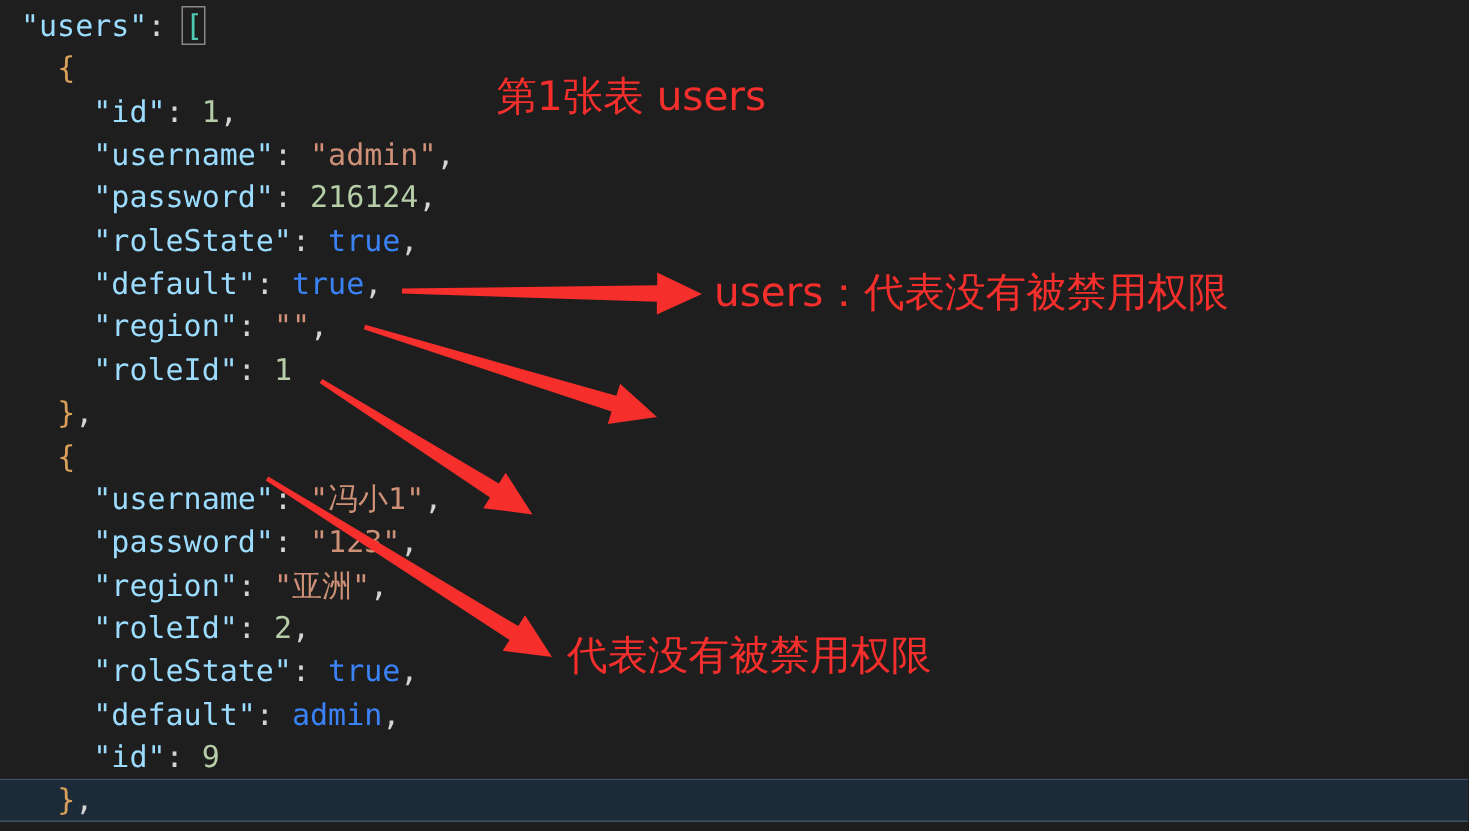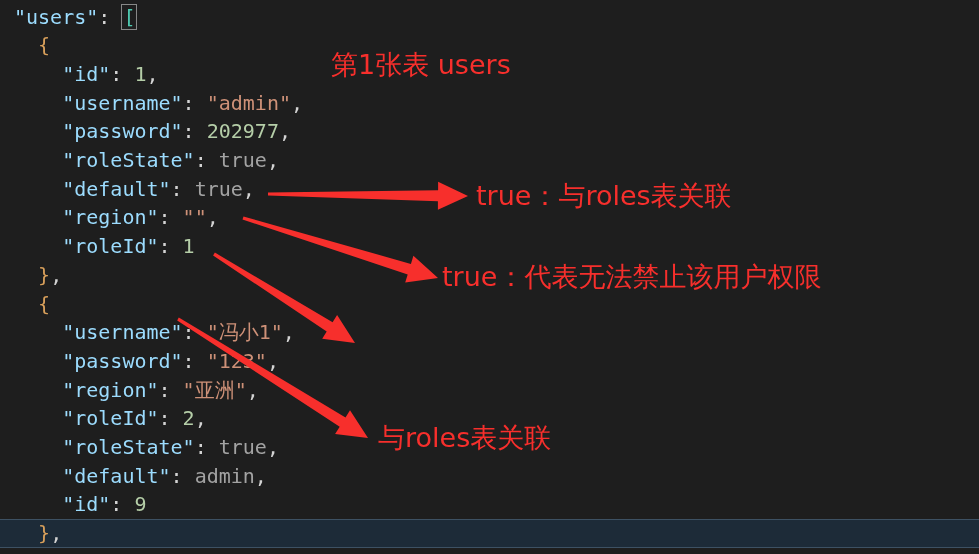--- a/index.html
+++ b/index.html
@@ -37,21 +37,21 @@
   .code-line .ind { color: transparent; }
   .line-highlight {
     background: #1d2b38;
     box-shadow: inset 0 1px 0 #3d5163, inset 0 -1px 0 #3d5163;
   }
 
   
   .t-key     { color: #9cdcfe; }
   .t-str     { color: #ce9178; }
   .t-num     { color: #b5cea8; }
-  .t-kw      { color: #a3a3a3; }
+  .t-kw      { color: #3b82f6; }
   .t-punc    { color: #d4d4d4; }
   .t-brace   { color: #d9a05b; }
   .t-bracket { color: #4ec9b0; }
   .bracket-match {
     outline: 1px solid #888888;
     outline-offset: 0px;
     padding: 0 1px;
   }
 
   
@@ -80,21 +80,21 @@
 </head>
 <body>
 
 <div id="screen">
 
   <div id="code-editor">
       <div class="code-line" style="top: 2.5px; padding-left: 14px;"><span class="t-key">"users"</span><span class="t-punc">: </span><span class="t-bracket bracket-match">[</span></div>
       <div class="code-line" style="top: 31.2px; padding-left: 14px;"><span class="ind">  </span><span class="t-brace">{</span></div>
       <div class="code-line" style="top: 59.9px; padding-left: 14px;"><span class="ind">    </span><span class="t-key">"id"</span><span class="t-punc">: </span><span class="t-num">1</span><span class="t-punc">,</span></div>
       <div class="code-line" style="top: 88.6px; padding-left: 14px;"><span class="ind">    </span><span class="t-key">"username"</span><span class="t-punc">: </span><span class="t-str">"admin"</span><span class="t-punc">,</span></div>
-      <div class="code-line" style="top: 117.3px; padding-left: 14px;"><span class="ind">    </span><span class="t-key">"password"</span><span class="t-punc">: </span><span class="t-num">202977</span><span class="t-punc">,</span></div>
+      <div class="code-line" style="top: 117.3px; padding-left: 14px;"><span class="ind">    </span><span class="t-key">"password"</span><span class="t-punc">: </span><span class="t-num">216124</span><span class="t-punc">,</span></div>
       <div class="code-line" style="top: 146px; padding-left: 14px;"><span class="ind">    </span><span class="t-key">"roleState"</span><span class="t-punc">: </span><span class="t-kw">true</span><span class="t-punc">,</span></div>
       <div class="code-line" style="top: 174.7px; padding-left: 14px;"><span class="ind">    </span><span class="t-key">"default"</span><span class="t-punc">: </span><span class="t-kw">true</span><span class="t-punc">,</span></div>
       <div class="code-line" style="top: 203.4px; padding-left: 14px;"><span class="ind">    </span><span class="t-key">"region"</span><span class="t-punc">: </span><span class="t-str">""</span><span class="t-punc">,</span></div>
       <div class="code-line" style="top: 232.1px; padding-left: 14px;"><span class="ind">    </span><span class="t-key">"roleId"</span><span class="t-punc">: </span><span class="t-num">1</span></div>
       <div class="code-line" style="top: 260.8px; padding-left: 14px;"><span class="ind">  </span><span class="t-brace">}</span><span class="t-punc">,</span></div>
       <div class="code-line" style="top: 289.5px; padding-left: 14px;"><span class="ind">  </span><span class="t-brace">{</span></div>
       <div class="code-line" style="top: 318.2px; padding-left: 14px;"><span class="ind">    </span><span class="t-key">"username"</span><span class="t-punc">: </span><span class="t-str">"冯小1"</span><span class="t-punc">,</span></div>
       <div class="code-line" style="top: 346.9px; padding-left: 14px;"><span class="ind">    </span><span class="t-key">"password"</span><span class="t-punc">: </span><span class="t-str">"123"</span><span class="t-punc">,</span></div>
       <div class="code-line" style="top: 375.6px; padding-left: 14px;"><span class="ind">    </span><span class="t-key">"region"</span><span class="t-punc">: </span><span class="t-str">"亚洲"</span><span class="t-punc">,</span></div>
       <div class="code-line" style="top: 404.3px; padding-left: 14px;"><span class="ind">    </span><span class="t-key">"roleId"</span><span class="t-punc">: </span><span class="t-num">2</span><span class="t-punc">,</span></div>
@@ -108,20 +108,19 @@
 
     <svg id="arrow-svg" width="979" height="554" viewBox="0 0 979 554" style="position:absolute;left:0;top:0;">
         <polygon points="268.0,179.6 437.9,185.2 437.9,193.7 468.0,180.0 438.1,165.7 438.1,174.2 268.0,176.4" fill="#f72f2c"></polygon>
         <polygon points="242.5,203.5 407.7,258.4 405.2,266.6 438.0,262.0 413.4,239.8 410.9,247.9 243.5,200.5" fill="#f72f2c"></polygon>
         <polygon points="213.1,239.4 326.7,315.6 322.2,322.8 355.0,327.0 337.1,299.1 332.6,306.3 214.9,236.6" fill="#f72f2c"></polygon>
         <polygon points="177.2,304.4 339.7,410.7 335.1,417.9 368.0,422.0 350.0,394.2 345.5,401.4 178.8,301.6" fill="#f72f2c"></polygon>
       </svg>
 
     <div class="annot-text" id="annot-title">第1张表 users</div>
 
-    <div class="annot-text" id="annot-1">true：与roles表关联</div>
-
-    <div class="annot-text" id="annot-2">true：代表无法禁止该用户权限</div>
+    <div class="annot-text" id="annot-1">users：代表没有被禁用权限</div>
 
 
-    <div class="annot-text" id="annot-4">与roles表关联</div>
+
+    <div class="annot-text" id="annot-4">代表没有被禁用权限</div>
   </div>
 </div>
 
 </body></html>

